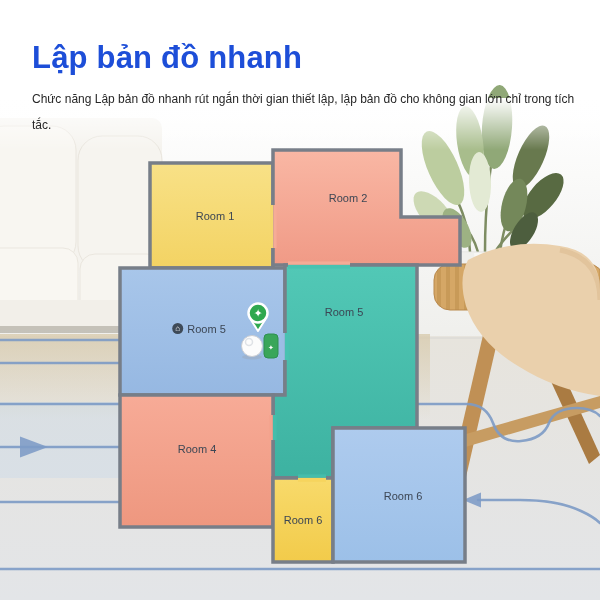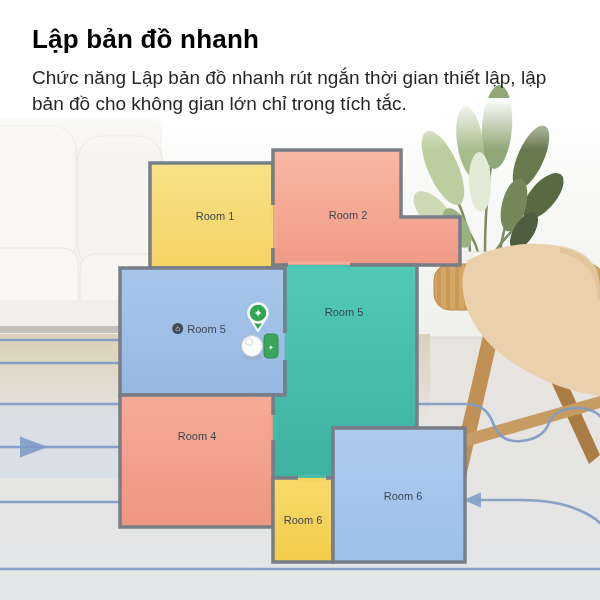--- a/index.html
+++ b/index.html
@@ -3,24 +3,24 @@
 <meta charset="utf-8">
 <style>
   html,body{margin:0;padding:0;}
   .stage{
     position:relative;width:600px;height:600px;overflow:hidden;background:#ffffff;
     font-family:"Liberation Sans",sans-serif;
   }
   .scene{position:absolute;left:0;top:0;z-index:1;}
   .header{position:absolute;left:32px;top:24px;z-index:3;width:552px;}
   .header h1{
-    margin:0 0 10px 0;font-size:26px;font-weight:700;color:#000000;letter-spacing:.2px;
+    margin:16px 0 10px 0;font-size:31px;font-weight:700;color:#1d4ed8;letter-spacing:.2px;
   }
   .header p{
-    margin:0;font-size:19px;line-height:26px;color:#272727;max-width:548px;
+    margin:0;font-size:12px;line-height:26px;color:#272727;max-width:548px;
   }
   .room-label{
     position:absolute;z-index:4;transform:translate(-50%,-50%);
     font-size:11px;color:#3c4654;white-space:nowrap;display:flex;align-items:flex-start;gap:4px;
   }
   .marker-dot{
     display:inline-block;width:11px;height:11px;border-radius:50%;
     background:#3e4a58;color:#ffffff;font-size:8px;line-height:11px;text-align:center;
   }
 </style>
@@ -183,28 +183,28 @@
   </svg>
 
   <div class="header">
     <h1>Lập bản đồ nhanh</h1>
     <p>Chức năng Lập bản đồ nhanh rút ngắn thời gian thiết lập, lập bản đồ cho không gian lớn chỉ trong tích tắc.</p>
   </div>
 
   <div class="room-label" style="left:215px;top:216px;">
     <span>Room 1</span>
   </div>
-  <div class="room-label" style="left:348px;top:215px;">
+  <div class="room-label" style="left:348px;top:198px;">
     <span>Room 2</span>
   </div>
   <div class="room-label" style="left:199px;top:329px;">
     <span class="marker-dot">⌂</span>
     <span>Room 5</span>
   </div>
-  <div class="room-label" style="left:197px;top:436px;">
+  <div class="room-label" style="left:197px;top:449px;">
     <span>Room 4</span>
   </div>
   <div class="room-label" style="left:344px;top:312px;">
     <span>Room 5</span>
   </div>
   <div class="room-label" style="left:303px;top:520px;">
     <span>Room 6</span>
   </div>
   <div class="room-label" style="left:403px;top:496px;">
     <span>Room 6</span>

